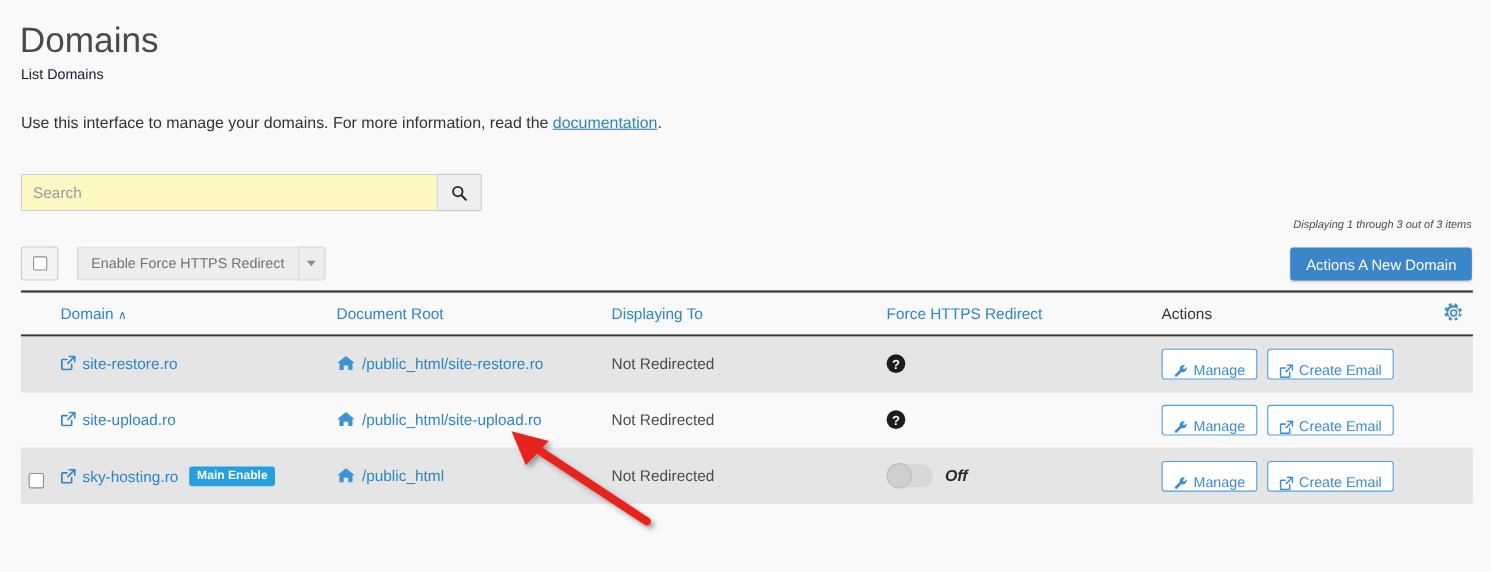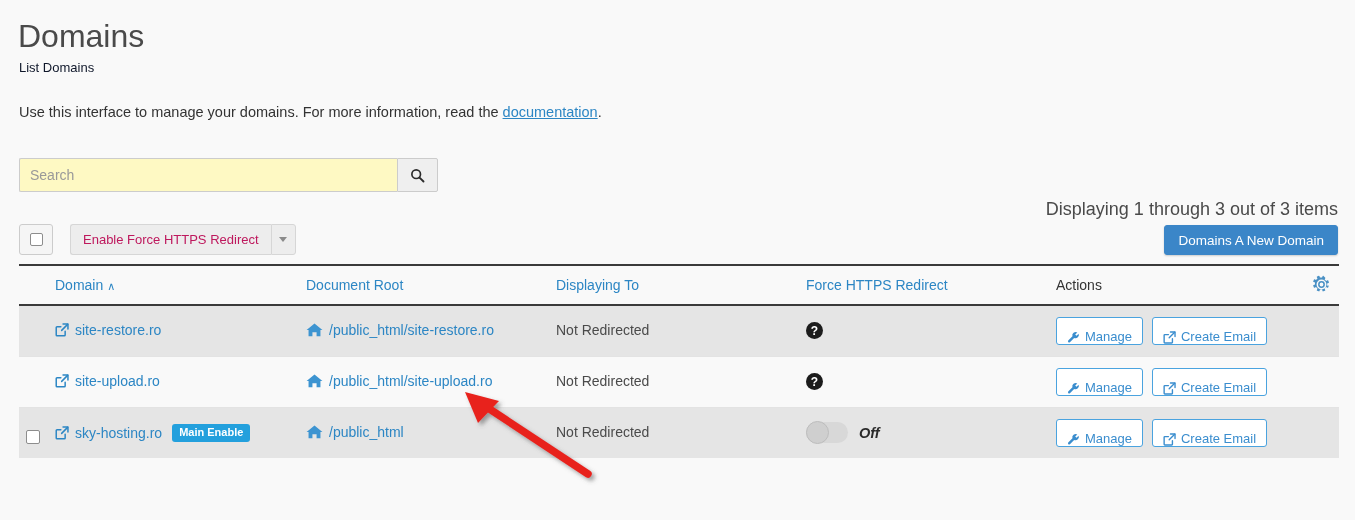--- a/index.html
+++ b/index.html
@@ -85,23 +85,24 @@
     justify-content: center;
     cursor: pointer;
     padding: 0;
   }
   .search-btn svg { display: block; }
   
   .displaying {
     position: absolute;
     right: 17px;
     top: 183px;
-    font-size: 18px;
+    font-size: 10px;
     color: #4a4a4a;
     text-align: left;
+    font-style: italic;
   }
   
   .bulk-checkbox-box {
     position: absolute;
     left: 19px;
     top: 208px;
     width: 34px;
     height: 31px;
     box-sizing: border-box;
     border: 1px solid #cccccc;
@@ -128,21 +129,21 @@
     display: flex;
     height: 31px;
   }
   .btn-disabled {
     height: 31px;
     box-sizing: border-box;
     border: 1px solid #d6d6d6;
     border-right: none;
     border-radius: 3px 0 0 3px;
     background: #ededed;
-    color: #be185d;
+    color: #737373;
     font-size: 13px;
     font-family: "Liberation Sans", sans-serif;
     padding: 0 12px;
     display: flex;
     align-items: center;
     cursor: default;
   }
   .btn-caret {
     width: 25px;
     height: 31px;
@@ -355,21 +356,21 @@
 
   <div class="bulk-checkbox-box">
     <span class="cb"></span>
   </div>
   <div class="btn-group">
     <div class="btn-disabled">Enable Force HTTPS Redirect</div>
     <div class="btn-caret">
       <span class="caret"></span>
     </div>
   </div>
-  <div class="create-btn">Domains A New Domain</div>
+  <div class="create-btn">Actions A New Domain</div>
 
   <div class="table">
 
     <div class="thead">
       <div class="th" style="left:36px;">
         <span>Domain</span><span class="sort-caret">∧</span>
       </div>
       <div class="th" style="left:287px;">Document Root</div>
       <div class="th" style="left:537px;">Displaying To</div>
       <div class="th" style="left:787px;">Force HTTPS Redirect</div>

